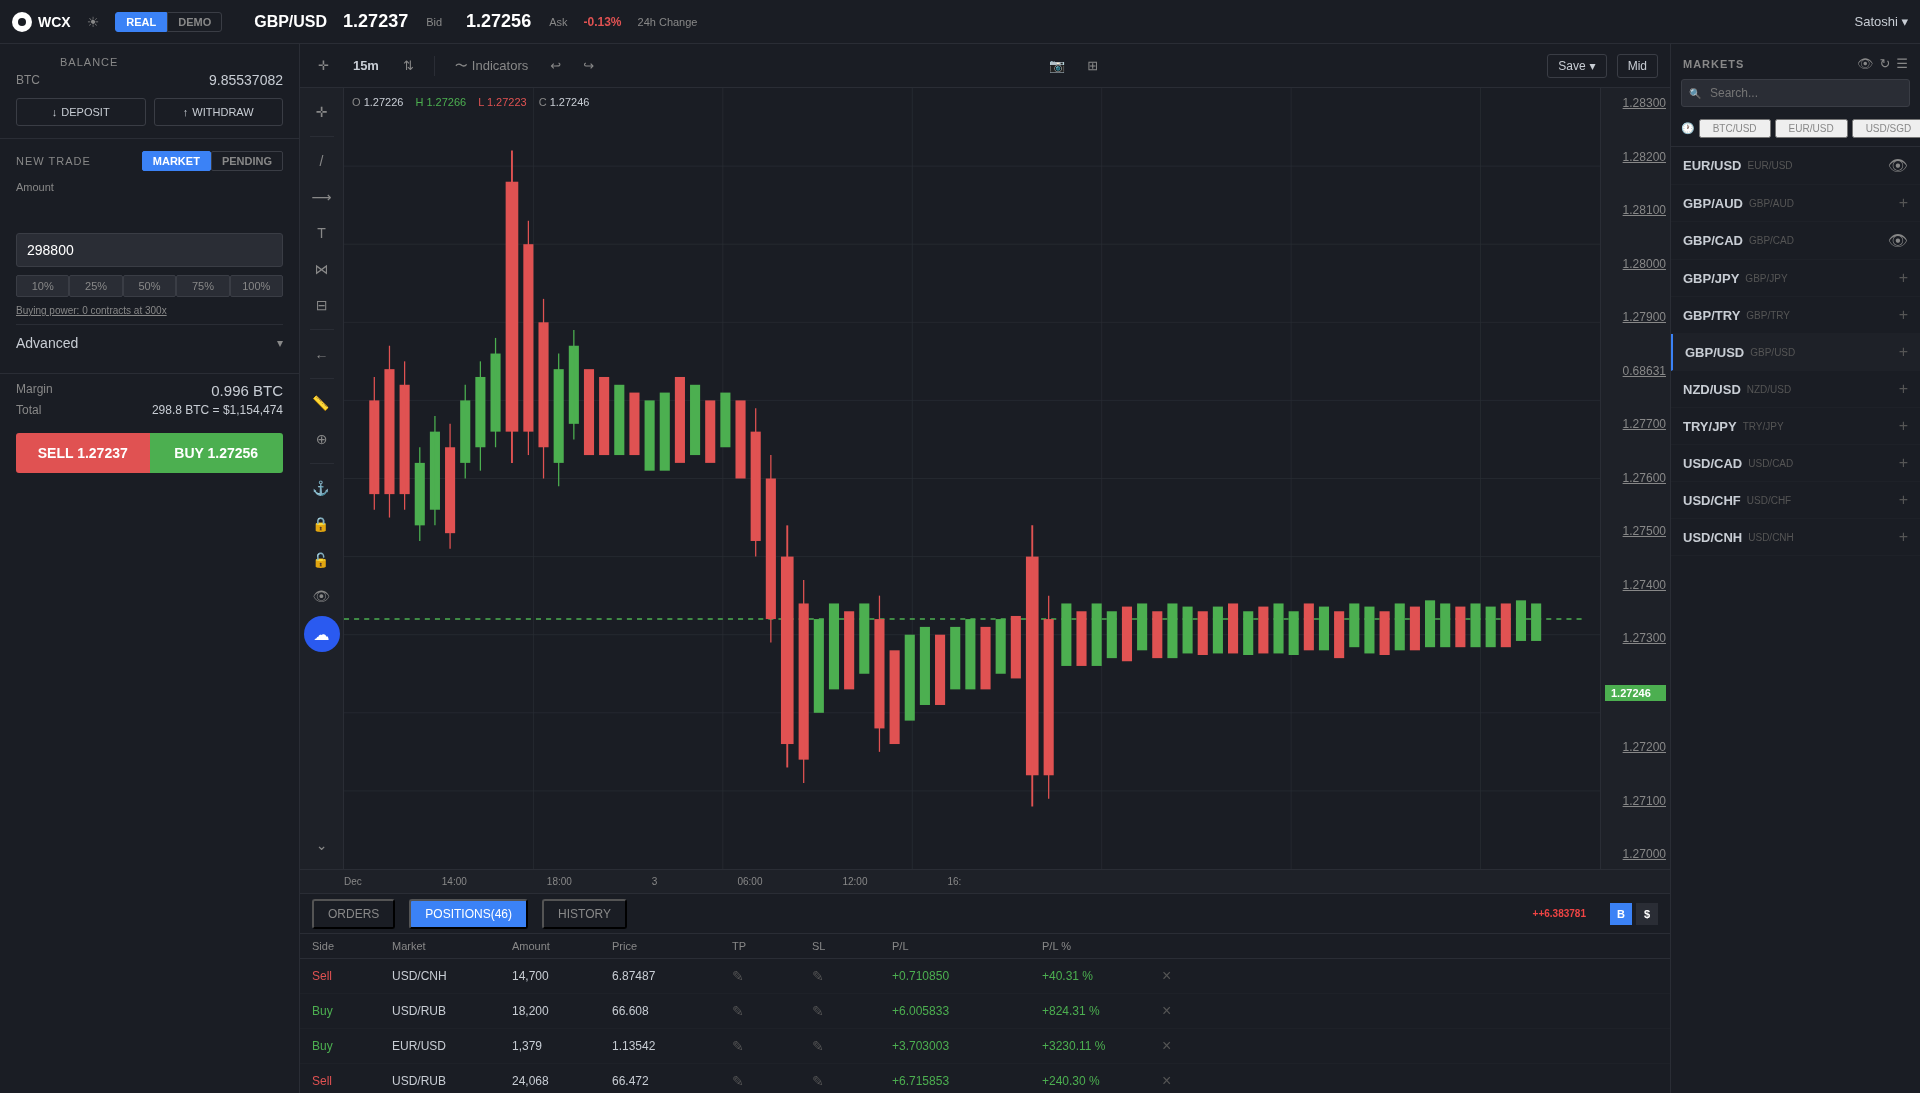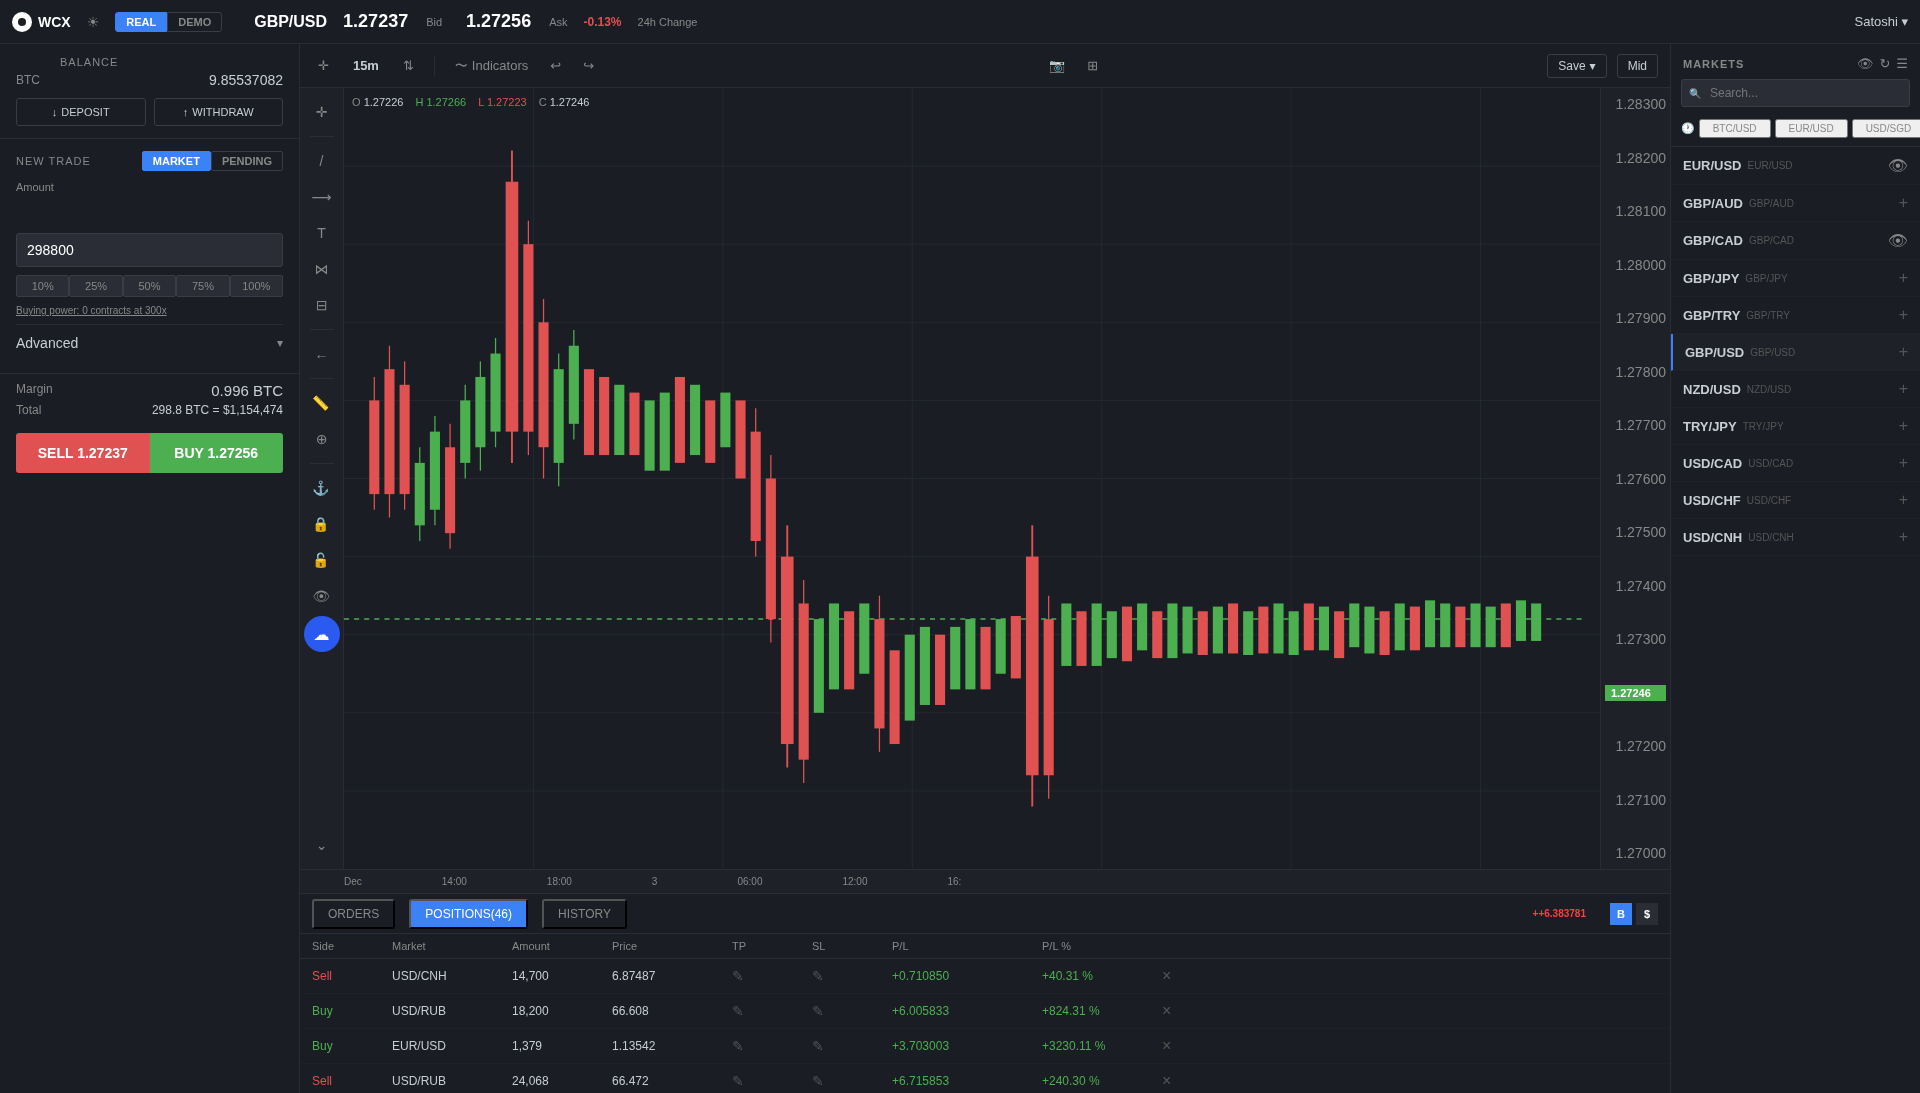--- a/index.html
+++ b/index.html
@@ -76,21 +76,21 @@
     .mid-btn { background: transparent; border: 1px solid #3a3d45; color: #c8cdd4; padding: 4px 10px; cursor: pointer; border-radius: 3px; font-size: 12px; }
 
     .chart-container { flex: 1; position: relative; background: #1a1d24; overflow: hidden; display: flex; }
     .chart-tools { width: 44px; background: #1e2128; display: flex; flex-direction: column; align-items: center; padding: 8px 0; gap: 4px; border-right: 1px solid #2a2d35; }
     .chart-tool-btn { width: 32px; height: 32px; background: transparent; border: none; color: #888; cursor: pointer; display: flex; align-items: center; justify-content: center; border-radius: 3px; font-size: 14px; }
     .chart-tool-sep { width: 24px; height: 1px; background: #2a2d35; margin: 4px 0; }
 
     .chart-canvas { flex: 1; position: relative; overflow: hidden; }
     .ohlc-bar { position: absolute; top: 8px; left: 8px; display: flex; gap: 12px; font-size: 11px; color: #888; }
     .price-scale { position: absolute; right: 0; top: 0; bottom: 0; width: 70px; background: #1e2128; border-left: 1px solid #2a2d35; display: flex; flex-direction: column; justify-content: space-between; padding: 8px 4px; }
-    .price-scale-item { font-size: 14px; color: #888; text-align: right; }
+    .price-scale-item { font-size: 12px; color: #888; text-align: right; text-decoration: underline; }
     .current-price-tag { position: absolute; right: 0; background: #4caf50; color: #fff; font-size: 11px; font-weight: bold; padding: 2px 6px; }
     .time-axis { height: 24px; background: #1e2128; border-top: 1px solid #2a2d35; display: flex; align-items: center; padding: 0 8px; gap: 80px; padding-left: 44px; }
     .time-label { font-size: 10px; color: #888; }
 
     
     .candlestick-svg { width: 100%; height: 100%; }
 
     
     .bottom-panel { height: 200px; background: #1a1d24; border-top: 1px solid #2a2d35; display: flex; flex-direction: column; flex-shrink: 0; }
     .tabs-bar { display: flex; align-items: center; padding: 0 12px; height: 40px; border-bottom: 1px solid #2a2d35; gap: 14px; }
@@ -463,21 +463,21 @@
             <rect x="940" y="330" width="8" height="24" fill="#4caf50"></rect>
           </svg>
 
           
           <div class="price-scale">
             <div class="price-scale-item">1.28300</div>
             <div class="price-scale-item">1.28200</div>
             <div class="price-scale-item">1.28100</div>
             <div class="price-scale-item">1.28000</div>
             <div class="price-scale-item">1.27900</div>
-            <div class="price-scale-item">1.27800</div>
+            <div class="price-scale-item">0.68631</div>
             <div class="price-scale-item">1.27700</div>
             <div class="price-scale-item">1.27600</div>
             <div class="price-scale-item">1.27500</div>
             <div class="price-scale-item">1.27400</div>
             <div class="price-scale-item">1.27300</div>
             <div style="position:relative;">
               <div class="current-price-tag" style="position:relative;right:auto;">1.27246</div>
             </div>
             <div class="price-scale-item">1.27200</div>
             <div class="price-scale-item">1.27100</div>

